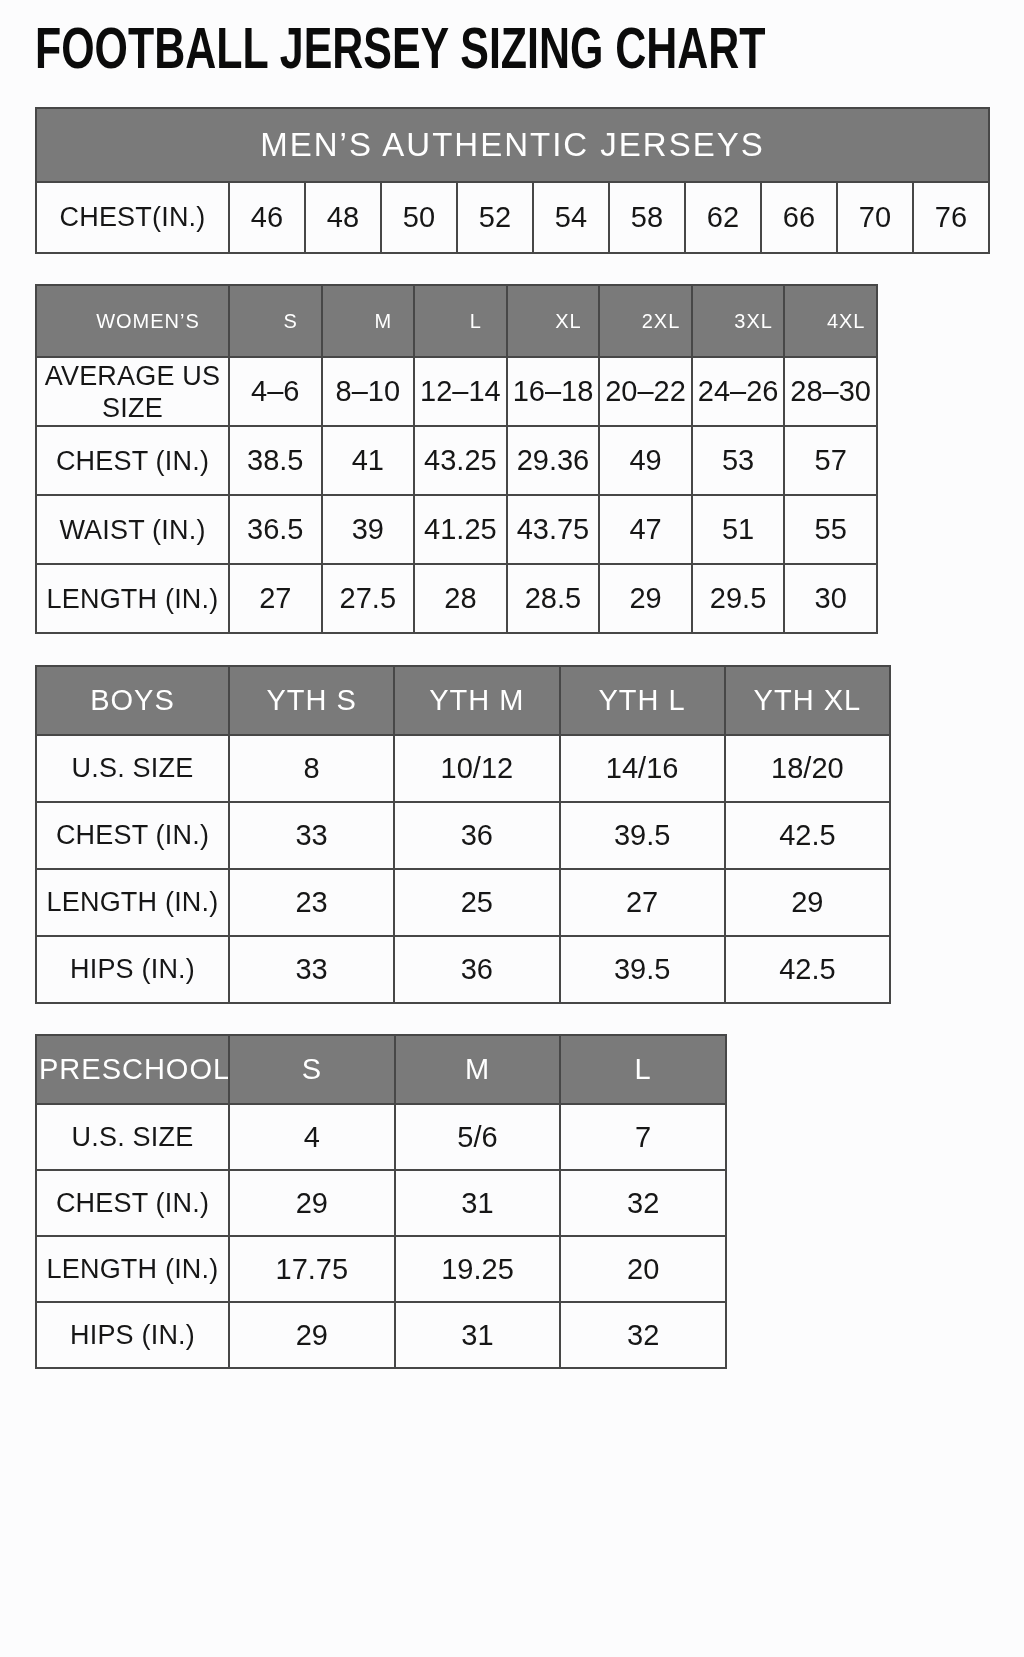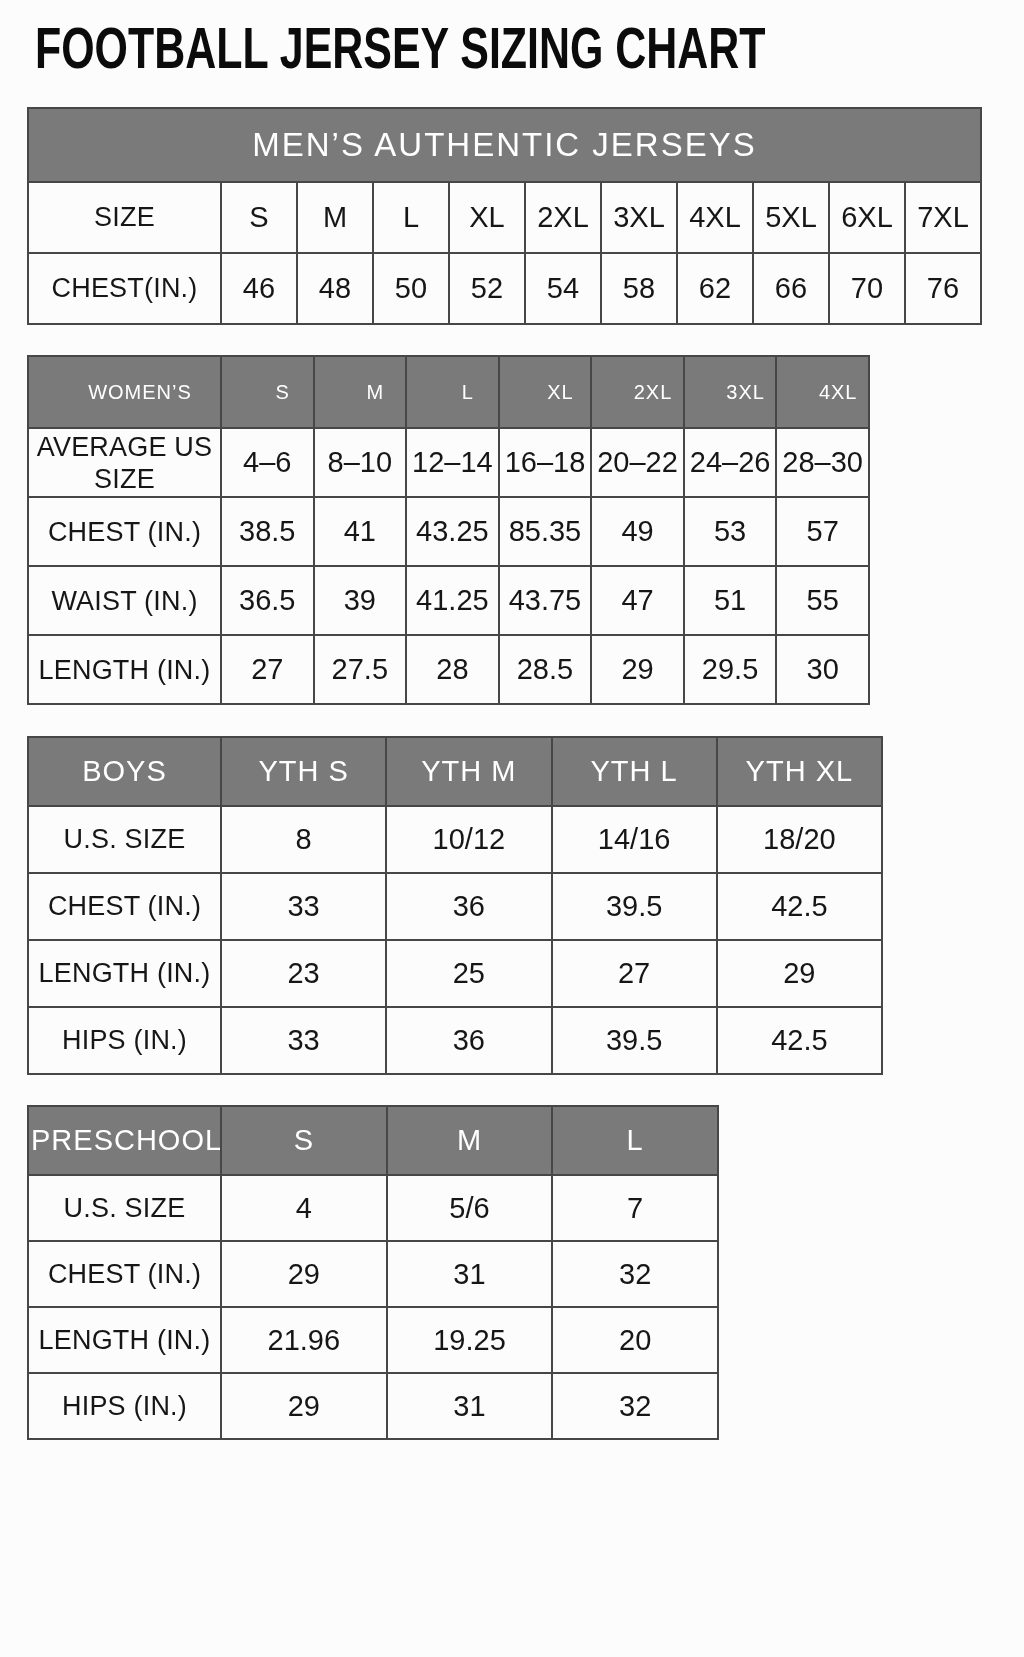--- a/index.html
+++ b/index.html
@@ -30,21 +30,21 @@
     line-height:39px;
     font-weight:500;
     color:#c0202c;
     letter-spacing:0.2px;
   }
 
   
   table{
     border-collapse:collapse;
     table-layout:fixed;
-    margin-left:27px;
+    margin-left:35px;
   }
   th,td{
     border:2px solid #474747;
     text-align:center;
     vertical-align:middle;
     font-weight:400;
     color:#161616;
     padding:0 2px;
     overflow:hidden;
   }
@@ -106,33 +106,20 @@
         <col>
         <col>
         <col>
     </colgroup>
     <thead>
       <tr>
         <th class="gray title-cell" colspan="11">MEN’S AUTHENTIC JERSEYS</th>
       </tr>
     </thead>
     <tbody>
-      <tr>
-        <td class="label">SIZE</td>
-        <td>S</td>
-          <td>M</td>
-          <td>L</td>
-          <td>XL</td>
-          <td>2XL</td>
-          <td>3XL</td>
-          <td>4XL</td>
-          <td>5XL</td>
-          <td>6XL</td>
-          <td>7XL</td>
-      </tr>
       <tr>
         <td class="label">CHEST(IN.)</td>
         <td>46</td>
           <td>48</td>
           <td>50</td>
           <td>52</td>
           <td>54</td>
           <td>58</td>
           <td>62</td>
           <td>66</td>
@@ -174,21 +161,21 @@
           <td>16–18</td>
           <td>20–22</td>
           <td>24–26</td>
           <td>28–30</td>
       </tr>
       <tr>
         <td class="label">CHEST (IN.)</td>
         <td>38.5</td>
           <td>41</td>
           <td>43.25</td>
-          <td>85.35</td>
+          <td>29.36</td>
           <td>49</td>
           <td>53</td>
           <td>57</td>
       </tr>
       <tr>
         <td class="label">WAIST (IN.)</td>
         <td>36.5</td>
           <td>39</td>
           <td>41.25</td>
           <td>43.75</td>
@@ -281,21 +268,21 @@
           <td>7</td>
       </tr>
       <tr>
         <td class="label">CHEST (IN.)</td>
         <td>29</td>
           <td>31</td>
           <td>32</td>
       </tr>
       <tr>
         <td class="label">LENGTH (IN.)</td>
-        <td>21.96</td>
+        <td>17.75</td>
           <td>19.25</td>
           <td>20</td>
       </tr>
       <tr>
         <td class="label">HIPS (IN.)</td>
         <td>29</td>
           <td>31</td>
           <td>32</td>
       </tr>
     </tbody>

